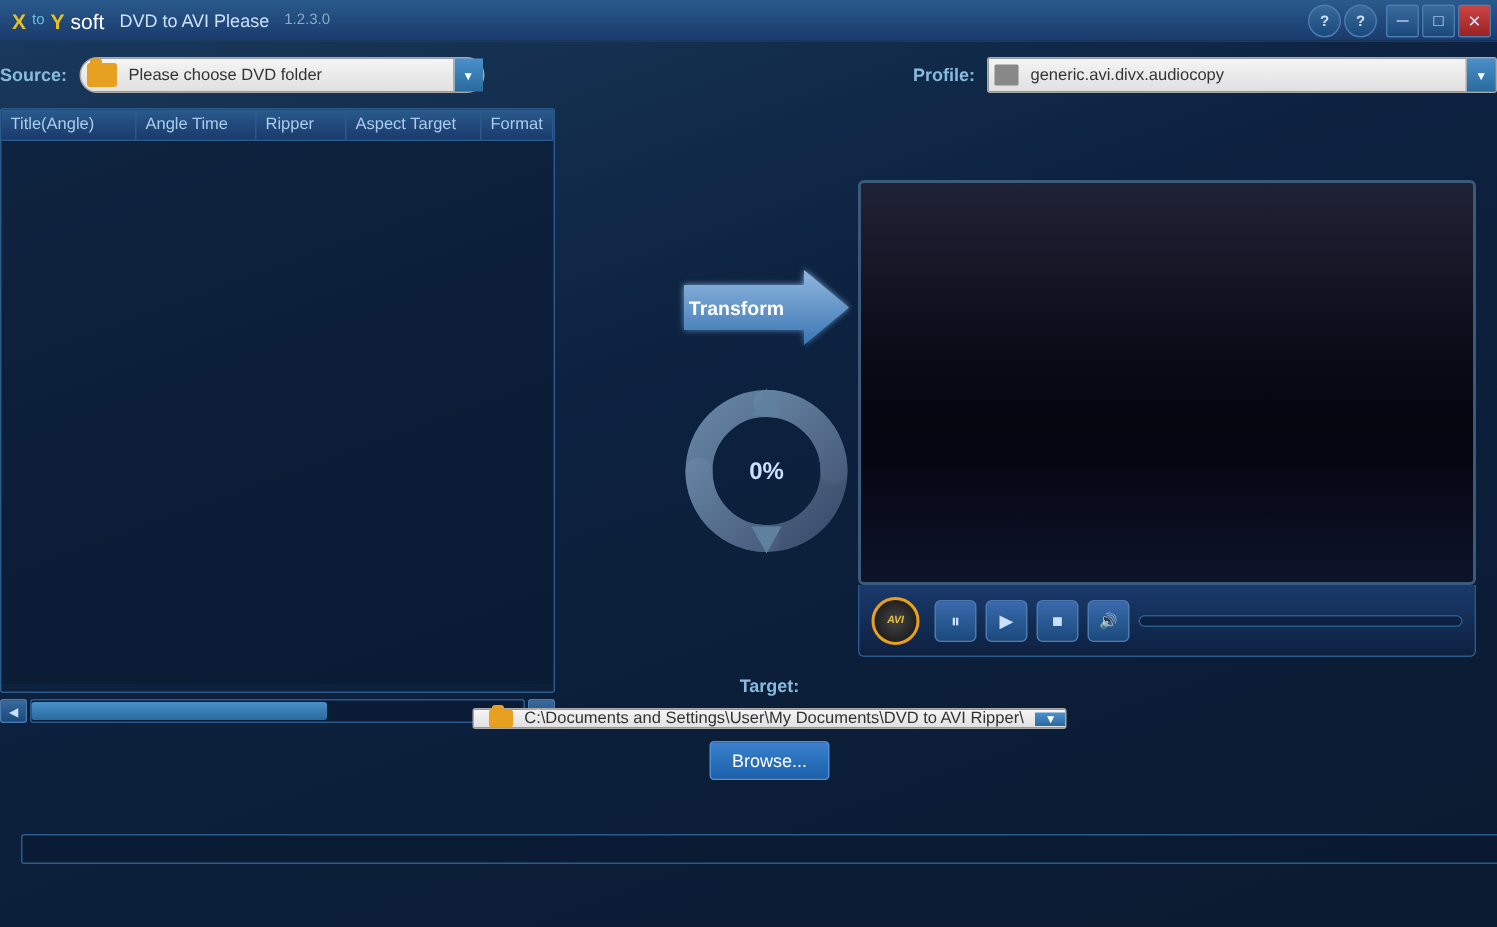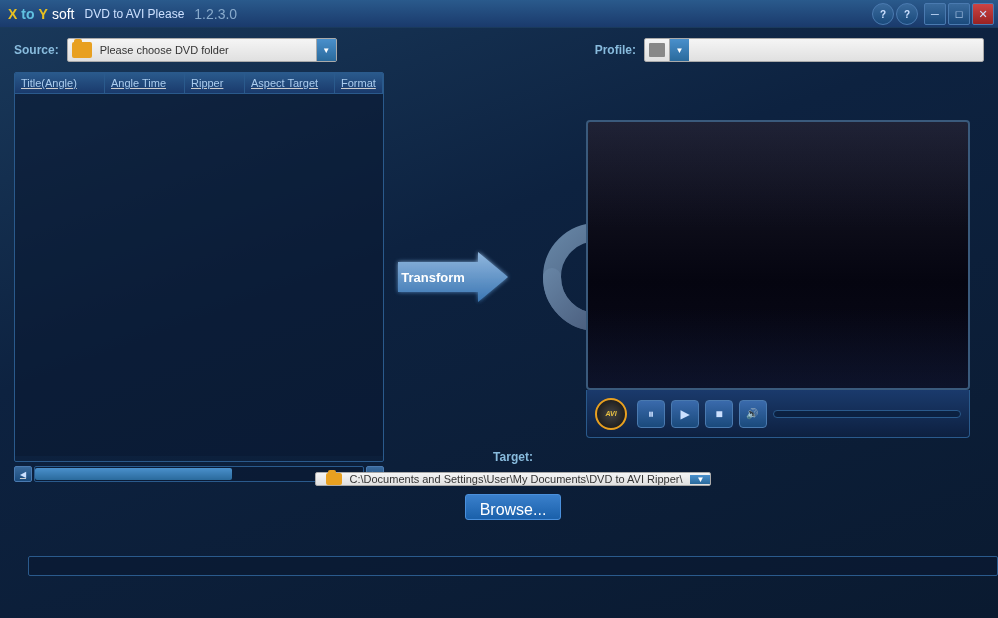--- a/index.html
+++ b/index.html
@@ -74,21 +74,21 @@
       color: #88bbdd;
       font-size: 12px;
       font-weight: bold;
       white-space: nowrap;
     }
     .folder-dropdown {
       display: flex;
       align-items: center;
       background: linear-gradient(180deg, #f5f5f5, #e0e0e0);
       border: 1px solid #aaa;
-      border-radius: 2px;
+      border-radius: 12px;
       height: 24px;
       width: 270px;
       cursor: pointer;
       position: relative;
     }
     .folder-icon {
       width: 20px;
       height: 16px;
       margin: 0 4px;
       background: #e8a020;
@@ -309,81 +309,80 @@
       color: #333;
       font-size: 11px;
     }
     .browse-btn {
       height: 26px;
       padding: 0 14px;
       background: linear-gradient(180deg, #3a80cc, #1a60aa);
       border: 1px solid #4a90dc;
       border-radius: 3px;
       color: #fff;
-      font-size: 16px;
-      cursor: pointer;
-      display: flex;
-      align-items: flex-end;
+      font-size: 12px;
+      cursor: pointer;
+      display: flex;
+      align-items: center;
     }
 
     
     .bottom-progress {
       position: absolute;
       bottom: 10px;
       left: 14px;
       right: 14px;
       height: 20px;
       background: rgba(10, 25, 50, 0.6);
       border: 1px solid #2a5a8c;
       border-radius: 2px;
     }
 
     
     .layout {
       position: relative;
-      padding: 10px 14px;
+      padding: 10px 0;
     }
     .top-row {
       display: flex;
       align-items: center;
       margin-bottom: 10px;
     }
     .content-row {
       display: flex;
       gap: 0;
       position: relative;
     }
     .left-panel {
       width: 436px;
       flex-shrink: 0;
-      text-decoration: underline;
     }
     .center-panel {
       width: 150px;
       flex-shrink: 0;
       display: flex;
       align-items: center;
       justify-content: center;
       position: relative;
     }
     .right-panel {
       flex: 1;
     }
   </style>
 </head>
 <body>
 
 <div class="titlebar">
   <div class="titlebar-logo">
     <span style="color:#e8c020;font-weight:bold;font-size:14px;">X</span>
-      <span style="color:#60c0e0;font-weight:bold;font-size:14px;">to</span>
+      <span style="color:#60c0e0;font-weight:normal;font-size:10px;">to</span>
       <span style="color:#e8c020;font-weight:bold;font-size:14px;">Y</span>
       <span style="color:#fff;font-size:14px;font-weight:normal;">soft</span>
     <span style="color:#cce0ff;font-size:12px;margin-left:6px;">DVD to AVI Please</span>
-    <span style="color:#88aacc;font-size:14px;margin-left:6px;text-align:right;">1.2.3.0</span>
+    <span style="color:#88aacc;font-size:10px;margin-left:6px;text-align:right;">1.2.3.0</span>
   </div>
   <div class="titlebar-help-icons">
     <div class="help-icon-btn">?</div>
     <div class="help-icon-btn">?</div>
   </div>
   <div class="titlebar-controls">
     <div class="titlebar-btn">─</div>
     <div class="titlebar-btn">□</div>
     <div class="titlebar-btn" style="background:linear-gradient(180deg,#cc4444,#992222);">✕</div>
   </div>
@@ -399,20 +398,21 @@
       <div class="folder-icon"></div>
       <span class="dropdown-text">Please choose DVD folder</span>
       <div class="dropdown-arrow">▼</div>
     </div>
 
     <div style="flex:1;"></div>
     <span class="label">Profile:</span>
     <div style="width:8px;"></div>
     <div class="profile-dropdown">
       <div class="profile-icon"></div>
+      <span class="dropdown-text">generic.avi.divx.audiocopy</span>
       <div class="dropdown-arrow">▼</div>
     </div>
   </div>
 
   <div class="content-row">
 
     <div class="left-panel">
       <div class="table-container">
         <div class="table-header">
           <div class="th">Title(Angle)</div>
@@ -427,21 +427,21 @@
       <div class="scrollbar-container">
         <div class="scroll-arrow">◀</div>
         <div class="scrollbar-track">
           <div class="scrollbar-thumb"></div>
         </div>
         <div class="scroll-arrow">▶</div>
       </div>
     </div>
 
     <div class="center-panel">
-      <div style="display:flex;align-items:center;gap:14px;">
+      <div style="display:flex;flex-direction:column;align-items:center;gap:14px;">
 
         <div style="position:relative;display:flex;align-items:center;justify-content:center;">
           <svg width="130" height="60" viewBox="0 0 130 60">
             <defs>
               <linearGradient id="arrowGrad" x1="0%" y1="0%" x2="0%" y2="100%">
                 <stop offset="0%" style="stop-color:#a0c8f0;stop-opacity:1"></stop>
                 <stop offset="100%" style="stop-color:#4080c0;stop-opacity:1"></stop>
               </linearGradient>
               <filter id="glow">
                 <feGaussianBlur stdDeviation="2" result="coloredBlur"></feGaussianBlur>

